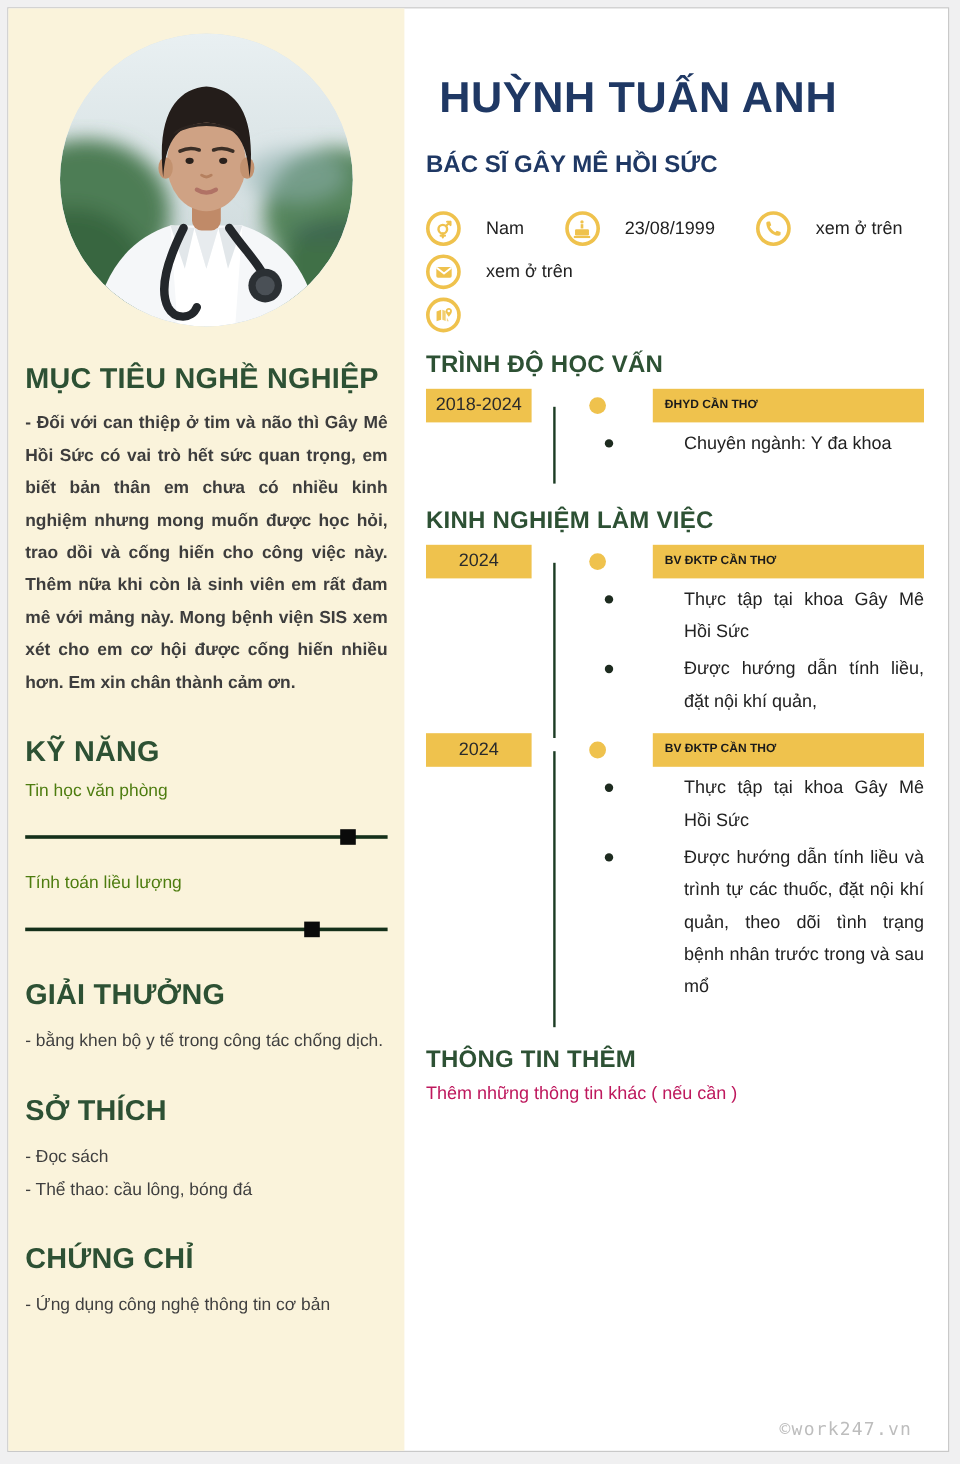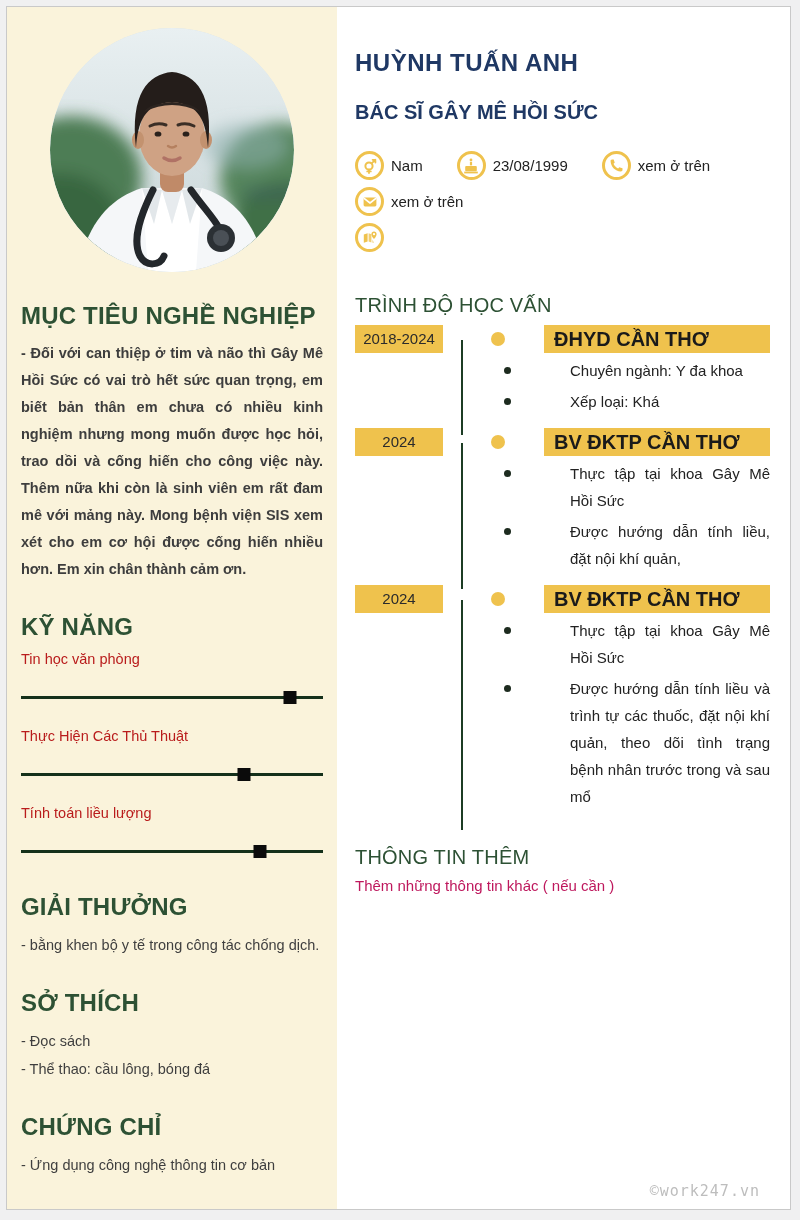--- a/index.html
+++ b/index.html
@@ -8,57 +8,57 @@
     background:#ffffff;border:1px solid #c9c9c9;display:flex;box-sizing:border-box;}
   
   .sidebar{width:330px;flex-shrink:0;background:var(--sidebar-bg,#faf3db);
     padding:0 14px;box-sizing:border-box;}
   .photo-wrap{width:244px;height:244px;border-radius:50%;overflow:hidden;
     margin:21px auto 0;background:#dce6ea;}
   .side-heading{color:var(--heading-green,#2d5134);font-size:24px;font-weight:bold;
     margin:30px 0 10px;letter-spacing:.2px;}
   .objective-text{font-size:14.5px;line-height:27px;color:#3d3d3d;text-align:justify;margin:0;font-weight:bold;}
   .skill{margin-bottom:29px;}
-  .skill-label{font-size:14.5px;color:#b91c1c;}
+  .skill-label{font-size:14.5px;color:#4d7c0f;}
   .skill-bar{position:relative;height:3px;background:var(--slider-green,#14301a);margin-top:29px;}
   .skill-marker{position:absolute;top:-5px;width:13px;height:13px;background:#0b0b0b;
     transform:translateX(-50%);}
   .side-item{font-size:14.5px;color:#3f3f3f;line-height:28px;margin:0;}
   .mt-lg{margin-top:40px;}
   
   .main{flex:1;padding:42px 20px 0 18px;box-sizing:border-box;position:relative;}
-  .name{color:var(--name-navy,#1f3864);font-size:24px;font-weight:bold;margin:0;letter-spacing:.5px;}
+  .name{color:var(--name-navy,#1f3864);font-size:36px;font-weight:bold;margin:11px;letter-spacing:.5px;}
   .job-title{color:var(--name-navy,#1f3864);font-size:20px;font-weight:bold;margin:24px 0 0;}
   .contact{margin-top:27px;}
   .contact-row{display:flex;align-items:center;margin-bottom:7px;}
   .contact-item{display:flex;align-items:center;margin-right:34px;}
   .contact-item:last-child{margin-right:0;}
   .cicon{width:29px;height:29px;border-radius:50%;border:3px solid var(--accent-yellow,#efc24d);
     box-sizing:border-box;display:flex;align-items:center;justify-content:center;
     background:#fff;flex-shrink:0;}
   .cicon svg{display:block;}
-  .contact-text{font-size:15px;color:#222;margin-left:7px;white-space:nowrap;}
-  .main-heading{color:var(--heading-green,#2d5134);font-size:20px;font-weight:normal;
-    margin:42px 0 8px;letter-spacing:.2px;}
+  .contact-text{font-size:15px;color:#222;margin-left:21px;white-space:nowrap;}
+  .main-heading{color:var(--heading-green,#2d5134);font-size:20px;font-weight:bold;
+    margin:16px 0 8px;letter-spacing:.2px;}
   
   .tl-entry{position:relative;margin-bottom:13px;}
   .tl-entry .tl-line{position:absolute;left:106px;top:15px;bottom:-17px;width:2px;
     background:var(--line-green,#1c3c24);}
   .tl-entry.last .tl-line{bottom:-20px;}
   .tl-row{display:grid;grid-template-columns:88px 29px 1fr;align-items:center;position:relative;}
   .tl-row.head{height:28px;gap:36px;}
   .tl-badge{background:var(--accent-yellow,#efc24d);height:28px;line-height:28px;
     text-align:center;font-size:15px;color:#2b2b2b;}
   .tl-mid{position:relative;height:100%;}
   .dot-y{position:absolute;left:12px;top:50%;margin-top:-7px;width:14px;height:14px;
     border-radius:50%;background:var(--accent-yellow,#efc24d);}
   .dot-d{position:absolute;left:15px;top:50%;margin-top:-3.5px;width:7px;height:7px;
     border-radius:50%;background:#1d2b1f;}
   .tl-org{background:var(--accent-yellow,#efc24d);height:28px;line-height:28px;
-    font-size:20px;font-weight:bold;color:#1a1a1a;padding-left:10px;}
+    font-size:10px;font-weight:bold;color:#1a1a1a;padding-left:10px;}
   .tl-row.bullet{margin-top:4px;align-items:start;gap:46px;}
   .tl-row.bullet .tl-mid{height:27px;}
   .tl-text{font-size:15px;color:#222;line-height:27px;padding-left:6px;text-align:justify;}
   .extra-text{font-size:15px;color:#be185d;margin:2px 0 0;}
   
   .watermark{position:absolute;right:30px;bottom:9px;font-family:"DejaVu Sans Mono",monospace;
     font-size:15px;color:#bdbdbd;letter-spacing:1px;}
 </style>
 </head>
 <body>
@@ -126,26 +126,20 @@
     <div class="side-section">
       <div class="side-heading">KỸ NĂNG</div>
 
       <div class="skill">
         <div class="skill-label">Tin học văn phòng</div>
         <div class="skill-bar">
           <span class="skill-marker" style="left: 89%;"></span>
         </div>
       </div>
       <div class="skill">
-        <div class="skill-label">Thực Hiện Các Thủ Thuật</div>
-        <div class="skill-bar">
-          <span class="skill-marker" style="left: 74%;"></span>
-        </div>
-      </div>
-      <div class="skill">
         <div class="skill-label">Tính toán liều lượng</div>
         <div class="skill-bar">
           <span class="skill-marker" style="left: 79%;"></span>
         </div>
       </div>
     </div>
 
     <div class="side-section">
       <div class="side-heading mt-lg">GIẢI THƯỞNG</div>
       <p class="side-item">- bằng khen bộ y tế trong công tác chống dịch.</p>
@@ -239,29 +233,23 @@
           </div>
         <div class="tl-org">ĐHYD CẦN THƠ</div>
       </div>
       <div class="tl-row bullet">
         <div></div>
         <div class="tl-mid">
             <span class="dot-d"></span>
           </div>
         <div class="tl-text">Chuyên ngành: Y đa khoa</div>
       </div>
-      <div class="tl-row bullet">
-        <div></div>
-        <div class="tl-mid">
-            <span class="dot-d"></span>
-          </div>
-        <div class="tl-text">Xếp loại: Khá</div>
-      </div>
-    </div>
-
+    </div>
+
+    <div class="main-heading" style="margin-top:40px;">KINH NGHIỆM LÀM VIỆC</div>
 
     <div class="tl-entry">
       <div class="tl-line"></div>
       <div class="tl-row head">
         <div class="tl-badge">2024</div>
         <div class="tl-mid">
             <span class="dot-y"></span>
           </div>
         <div class="tl-org">BV ĐKTP CẦN THƠ</div>
       </div>

